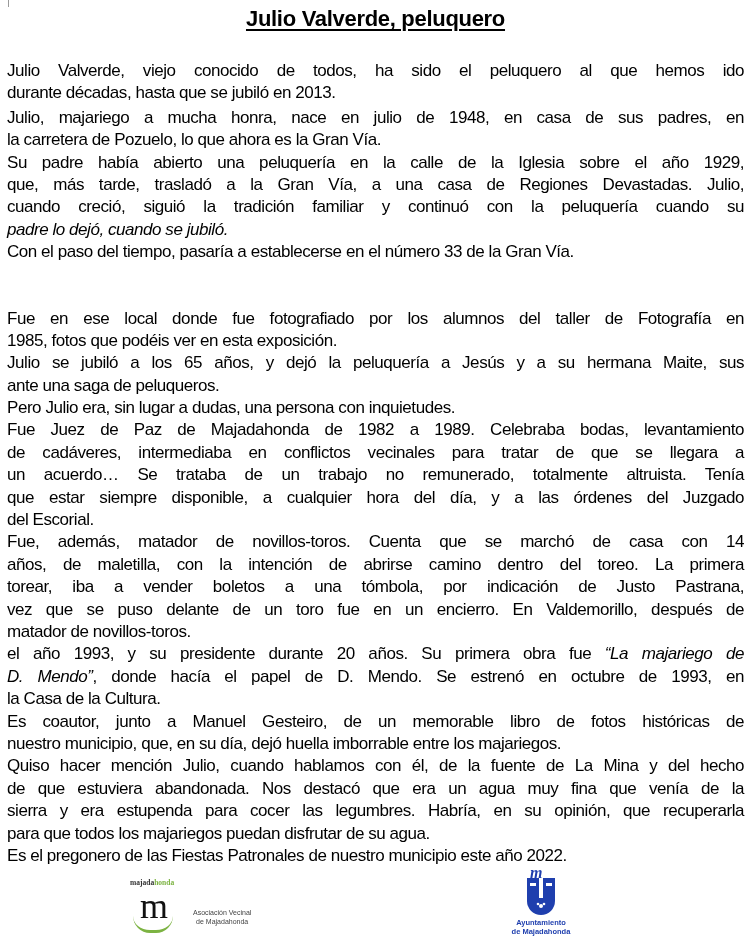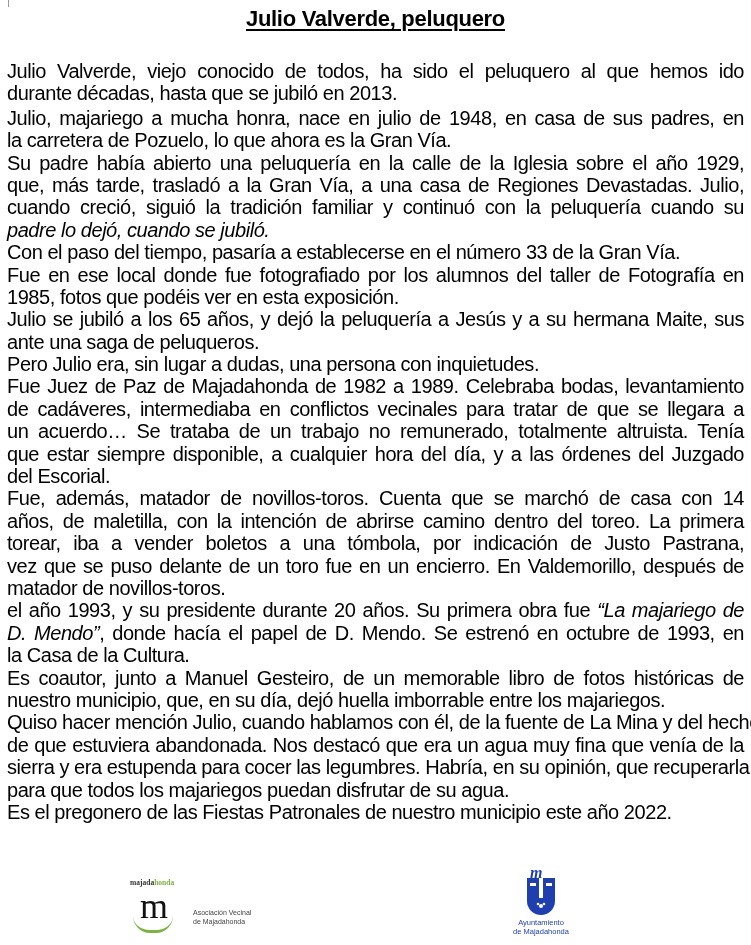--- a/index.html
+++ b/index.html
@@ -4,38 +4,38 @@
 <style>
   html, body { margin: 0; padding: 0; background: #ffffff; }
   body { width: 751px; height: 945px; position: relative; overflow: hidden;
          font-family: "Liberation Sans", sans-serif; color: #000; }
   .cursor-mark { position: absolute; left: 8px; top: 0; width: 1px; height: 7px; background: #9a9a9a; }
   .title { position: absolute; left: 0; width: 751px; top: 6px; text-align: center;
            font-family: "Liberation Sans", sans-serif; font-weight: bold; font-size: 22px;
            letter-spacing: -0.3px; }
   .title span { text-decoration: underline; text-decoration-thickness: 2px; text-underline-offset: 3px; }
   .body { position: absolute; left: 7px; top: 60px; width: 737px; }
-  .line { height: 22.4px; line-height: 22.4px; font-size: 20px; white-space: nowrap;
+  .line { height: 22.4px; line-height: 22.4px; font-size: 17px; white-space: nowrap;
           text-align: justify; text-align-last: justify; letter-spacing: -0.45px;
           transform-origin: left center; }
   .line.last { text-align-last: left; }
   .gap { height: 2px; }
   .it { font-style: italic; }
   .footer { position: absolute; top: 868px; left: 0; width: 751px; height: 77px; }
-  .logo-av { position: absolute; left: 130px; top: 10px; width: 160px; height: 62px; }
+  .logo-av { position: absolute; left: 130px; top: 10px; width: 160px; height: 62px; text-align: center; }
   .av-word { position: absolute; left: 0; top: 0; font-family: "Liberation Serif", serif; font-size: 7.5px; font-weight: bold; color: #333; }
   .av-word .g { color: #7cb342; }
   .av-m { position: absolute; left: 10px; top: 10px; font-family: "Liberation Serif", serif; font-size: 36px; line-height: 36px; color: #111; }
   .av-smile { position: absolute; left: 3px; top: 38px; width: 40px; height: 14px; border-bottom: 3px solid #7cb342; border-radius: 0 0 22px 22px; }
   .av-text { position: absolute; left: 63px; top: 30px; font-size: 7px; line-height: 9px; color: #444; }
   .logo-ay { position: absolute; left: 500px; top: -6px; width: 80px; height: 80px; }
   .ay-shield { position: absolute; left: 27px; top: 16px; width: 28px; height: 37px; background: #1f3fae;
                border-radius: 0 0 14px 14px; }
   .ay-top { position: absolute; left: 30px; top: 2px; font-family: "Liberation Serif", serif; font-style: italic; font-weight: bold; font-size: 16px; color: #1f3fae; }
-  .ay-text { position: absolute; left: 6px; top: 56px; width: 70px; text-align: center; font-weight: normal; font-size: 7.5px; line-height: 9px; color: #1f3fae; }
+  .ay-text { position: absolute; left: 6px; top: 56px; width: 70px; text-align: center; font-weight: bold; font-size: 7.5px; line-height: 9px; color: #1f3fae; }
 </style>
 </head>
 <body>
 
 <div class="cursor-mark"></div>
 
 <h1 class="title" style="margin:0"><span>Julio Valverde, peluquero</span></h1>
 
 <div class="body">
 
@@ -46,21 +46,21 @@
   <div class="line" style="display: block; width: 737px;">Julio, majariego a mucha honra, nace en julio de 1948, en casa de sus padres, en</div>
   <div class="line last" style="display: block; width: 737px;">la carretera de Pozuelo, lo que ahora es la Gran Vía.</div>
 
   <div class="line" style="display: block; width: 737px;">Su padre había abierto una peluquería en la calle de la Iglesia sobre el año 1929,</div>
   <div class="line" style="display: block; width: 737px;">que, más tarde, trasladó a la Gran Vía, a una casa de Regiones Devastadas. Julio,</div>
   <div class="line" style="display: block; width: 737px;">cuando creció, siguió la tradición familiar y continuó con la peluquería cuando su</div>
   <div class="line last" style="display: block; width: 737px; font-style: italic;">padre lo dejó, cuando se jubiló.</div>
 
   <div class="line last" style="display: block; width: 737px;">Con el paso del tiempo, pasaría a establecerse en el número 33 de la Gran Vía.</div>
 
-  <div class="line" style="display: block; width: 737px;">Fue en ese local donde fue fotografiado por los alumnos del taller de Fotografía en</div>
+  <div class="line" style="display: block; width: 737px; margin-top: 44px;">Fue en ese local donde fue fotografiado por los alumnos del taller de Fotografía en</div>
   <div class="line last" style="display: block; width: 737px;">1985, fotos que podéis ver en esta exposición.</div>
 
   <div class="line" style="display: block; width: 737px;">Julio se jubiló a los 65 años, y dejó la peluquería a Jesús y a su hermana Maite, sus</div>
   <div class="line last" style="display: block; width: 737px;">ante una saga de peluqueros.</div>
 
   <div class="line last" style="display: block; width: 737px;">Pero Julio era, sin lugar a dudas, una persona con inquietudes.</div>
 
   <div class="line" style="display: block; width: 737px;">Fue Juez de Paz de Majadahonda de 1982 a 1989. Celebraba bodas, levantamiento</div>
   <div class="line" style="display: block; width: 737px;">de cadáveres, intermediaba en conflictos vecinales para tratar de que se llegara a</div>
   <div class="line" style="display: block; width: 737px;">un acuerdo… Se trataba de un trabajo no remunerado, totalmente altruista. Tenía</div>

